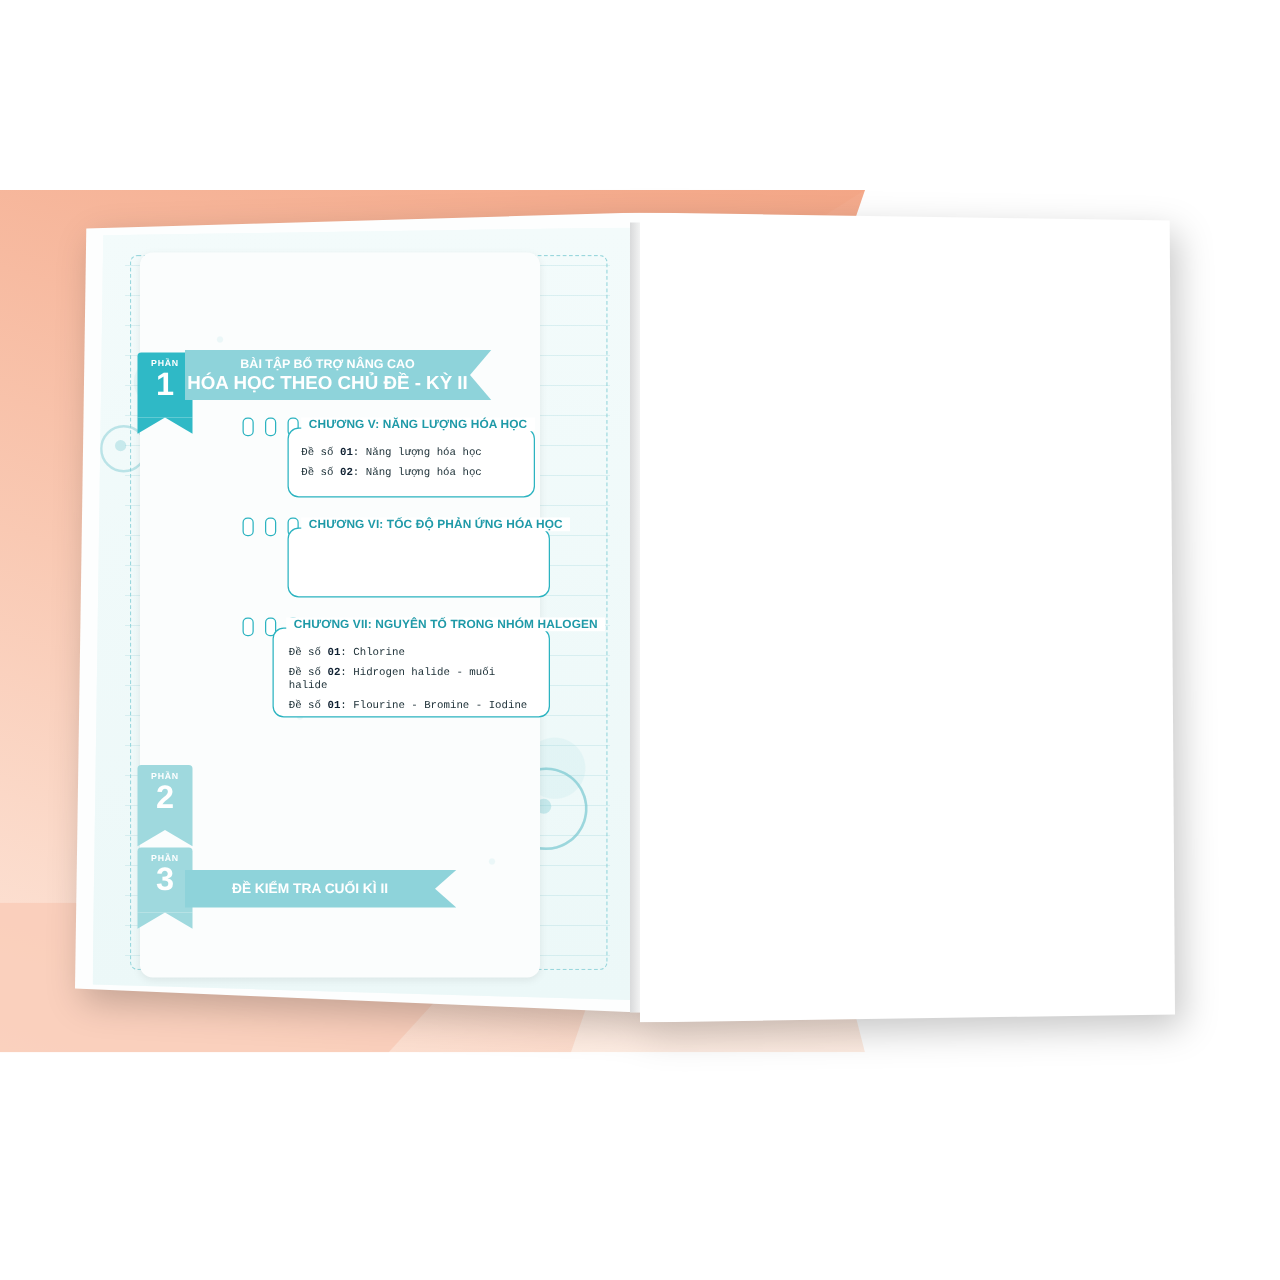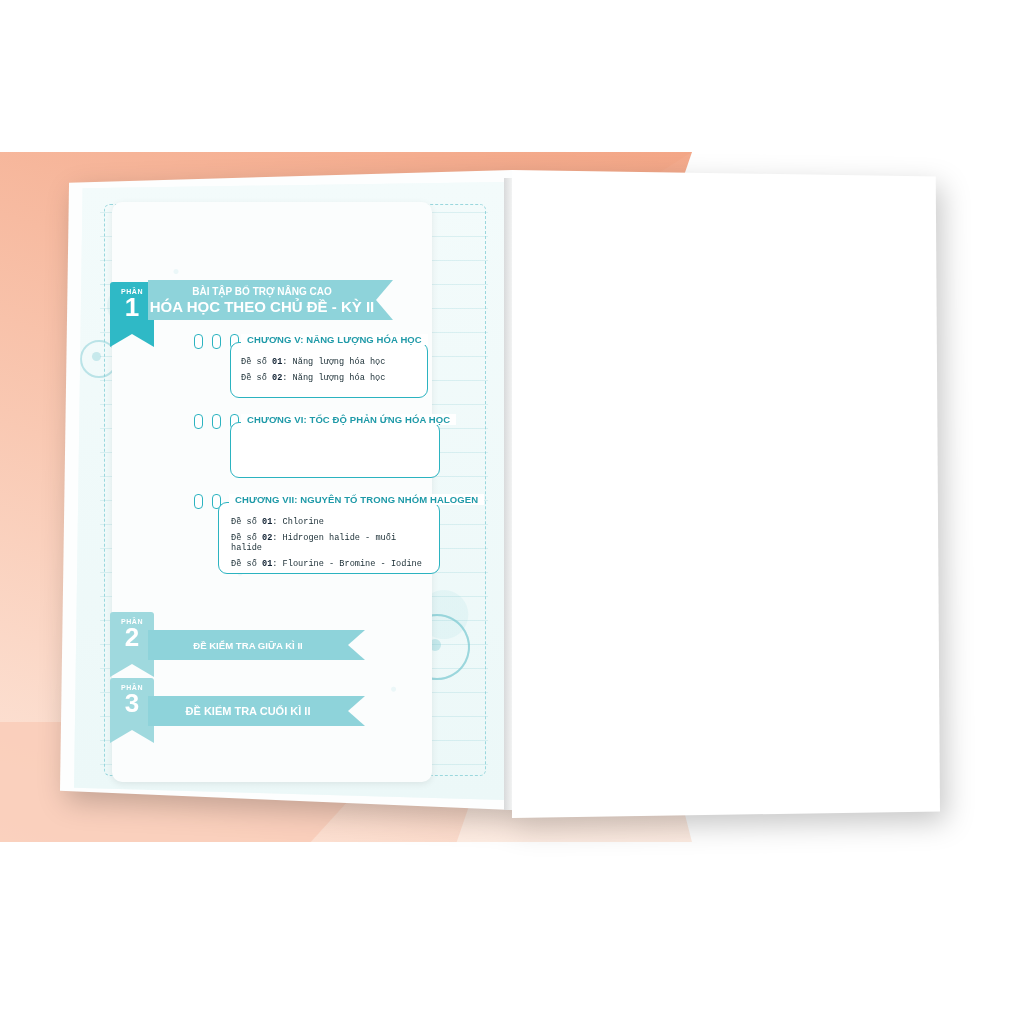--- a/index.html
+++ b/index.html
@@ -259,23 +259,20 @@
               <span>Đề số</span>
               <b>01</b><span>: Flourine - Bromine - Iodine</span>
             </p>
           </div>
         </div>
 
         <div class="phan light" style="left:36px;top:430px;">
           <span class="p-word">PHẦN</span>
           <span class="p-num">2</span>
         </div>
-        <div class="ribbon sm tail" style="left:74px;top:448px;width:200px;font-size:9.6px;">
-          <span>ĐỀ KIỂM TRA GIỮA KÌ II</span>
-        </div>
 
         <div class="phan light" style="left:36px;top:496px;">
           <span class="p-word">PHẦN</span>
           <span class="p-num">3</span>
         </div>
         <div class="ribbon sm tail" style="left:74px;top:514px;width:200px;font-size:11px;">
           <span>ĐỀ KIỂM TRA CUỐI KÌ II</span>
         </div>
 
       </div>

